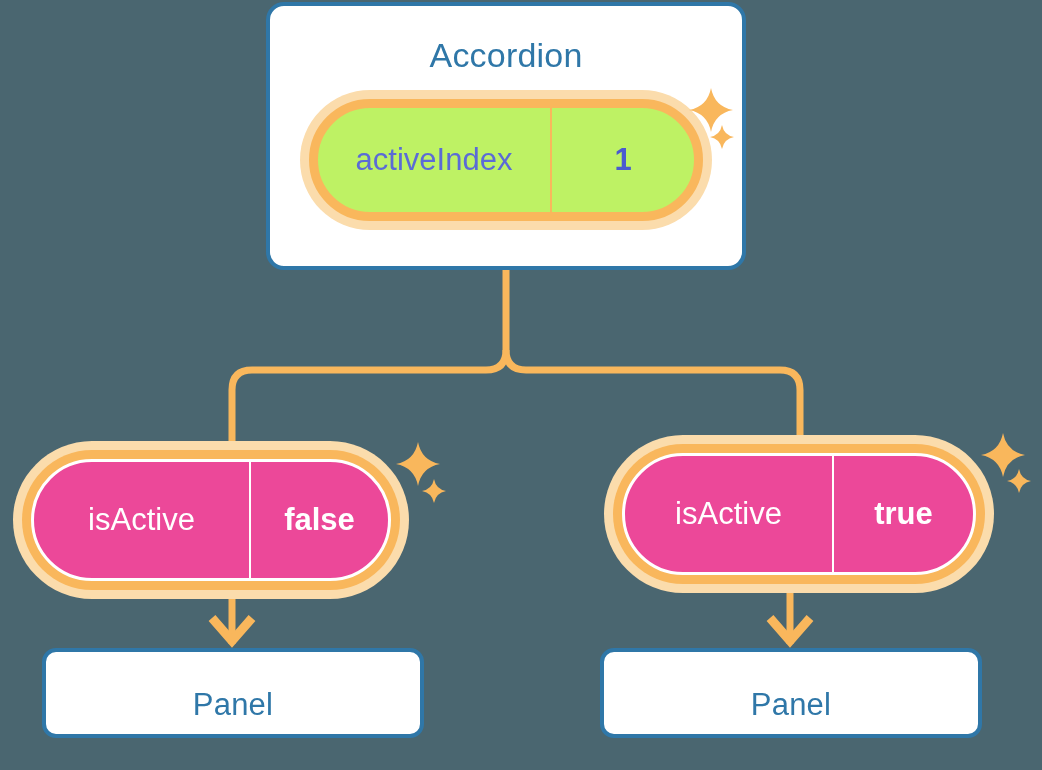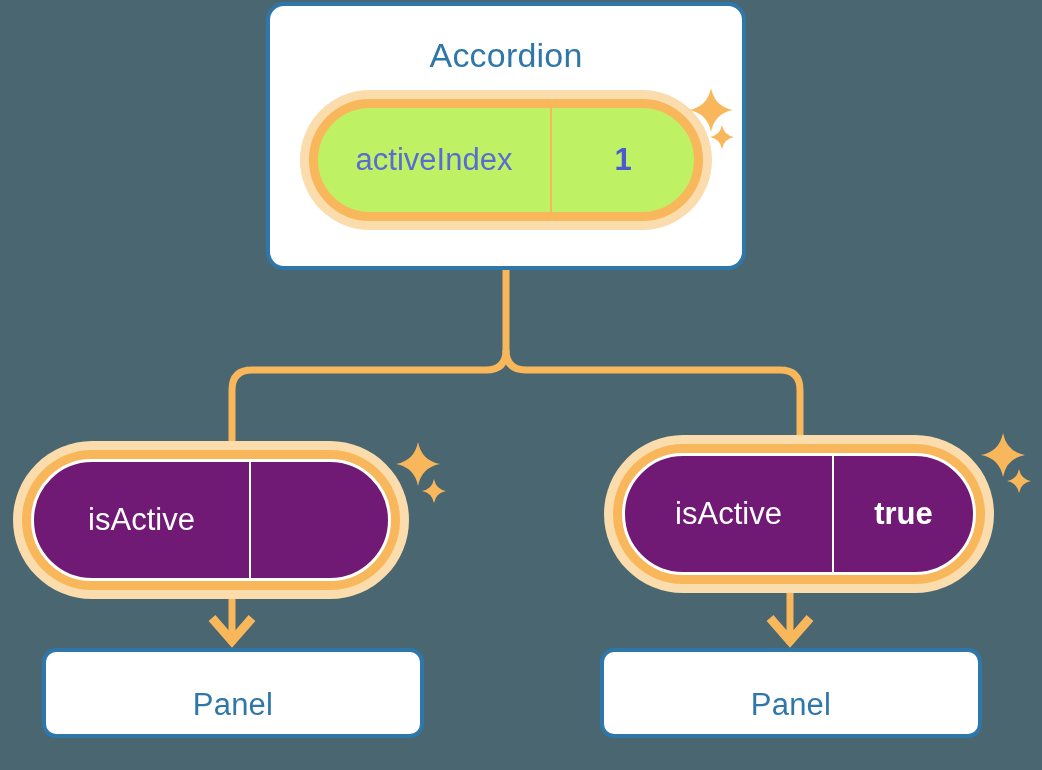--- a/index.html
+++ b/index.html
@@ -114,21 +114,21 @@
     flex: 1 1 auto;
     text-align: center;
     color: #4a5ad0;
     font-size: 31px;
     font-weight: 700;
   }
 
   
   .pill-bool {
     height: 122px;
-    background: #701a75;
+    background: #ec4899;
     border: 3px solid #ffffff;
     box-shadow: 0 0 0 9px #f9b75c, 0 0 0 18px #fbdcac;
   }
   #pill-left  { left: 31px;  top: 459px; width: 360px; }
   #pill-right { left: 622px; top: 453px; width: 354px; }
 
   .pill-bool .pill-key {
     flex: 0 0 auto;
     text-align: center;
     color: #ffffff;
@@ -185,20 +185,21 @@
 
   <div class="pill-wrap" id="pill-active-index">
     <span class="pill-key">activeIndex</span>
     <span class="pill-divider"></span>
     <span class="pill-val">1</span>
   </div>
 
   <div class="pill-wrap pill-bool" id="pill-left">
     <span class="pill-key">isActive</span>
     <span class="pill-divider"></span>
+    <span class="pill-val">false</span>
   </div>
 
   <div class="pill-wrap pill-bool" id="pill-right">
     <span class="pill-key">isActive</span>
     <span class="pill-divider"></span>
     <span class="pill-val">true</span>
   </div>
 
   <div class="comp-card panel-card" id="panel-left">
     <div class="comp-title">Panel</div>

